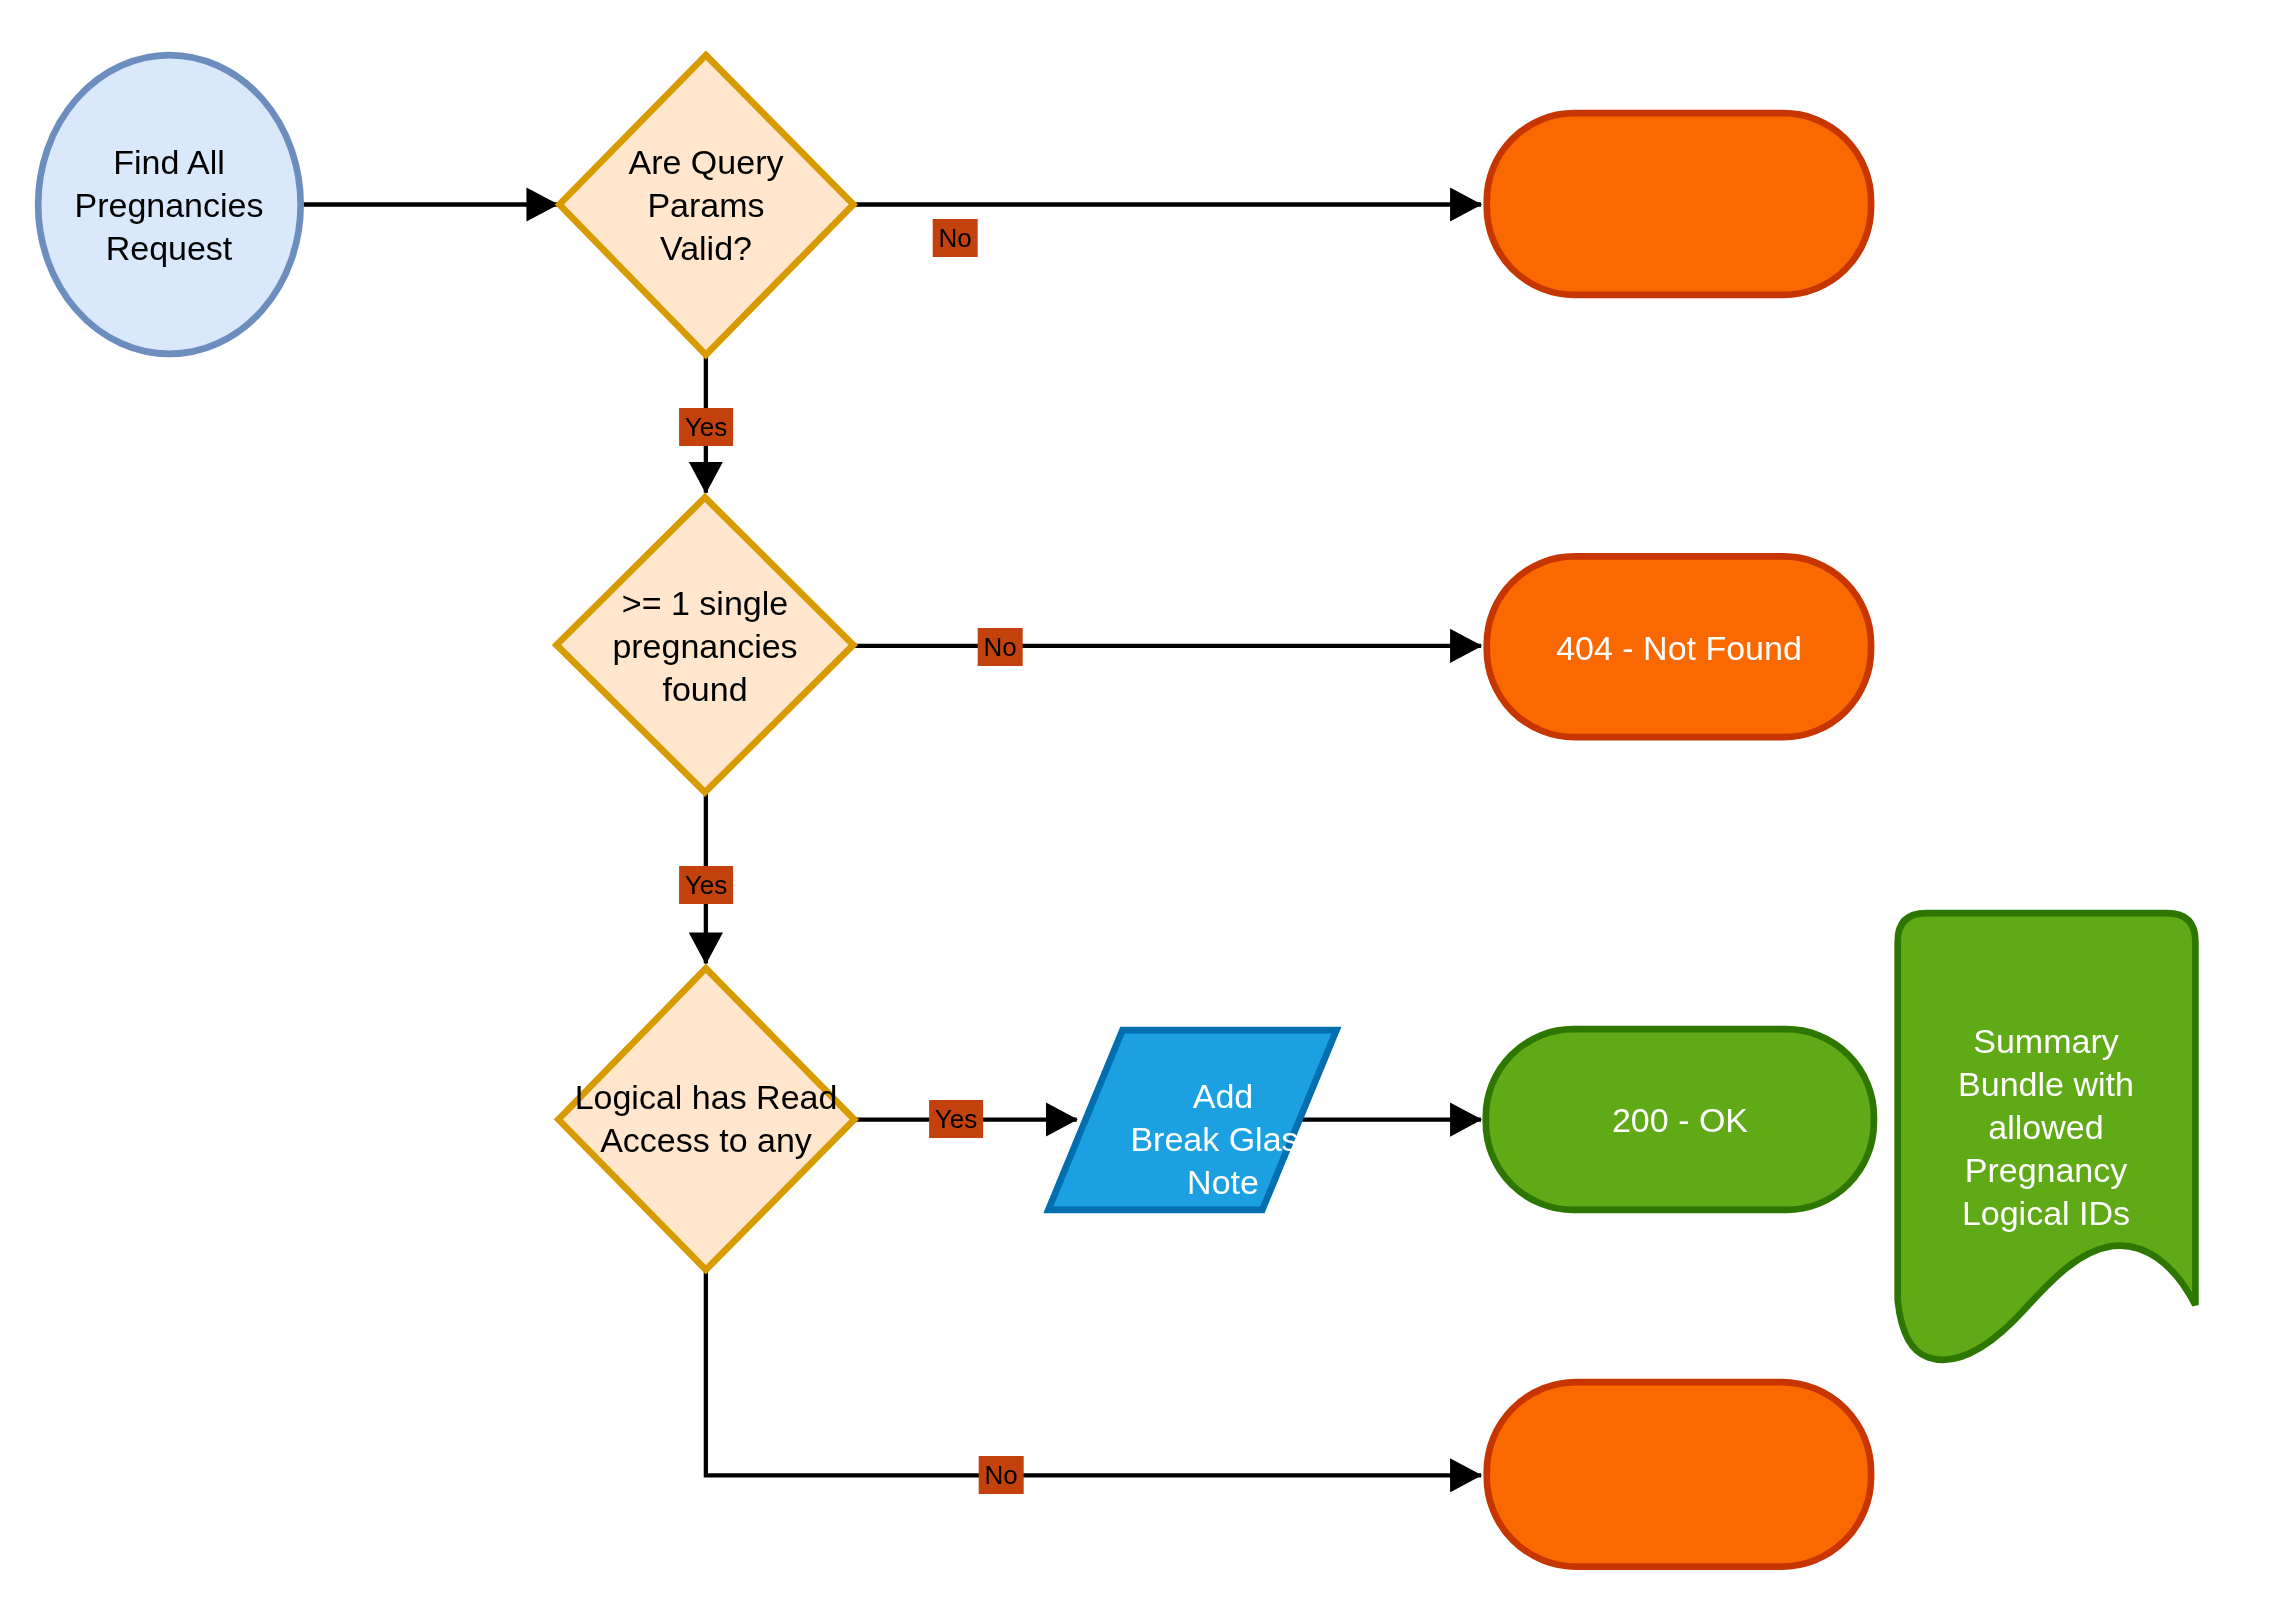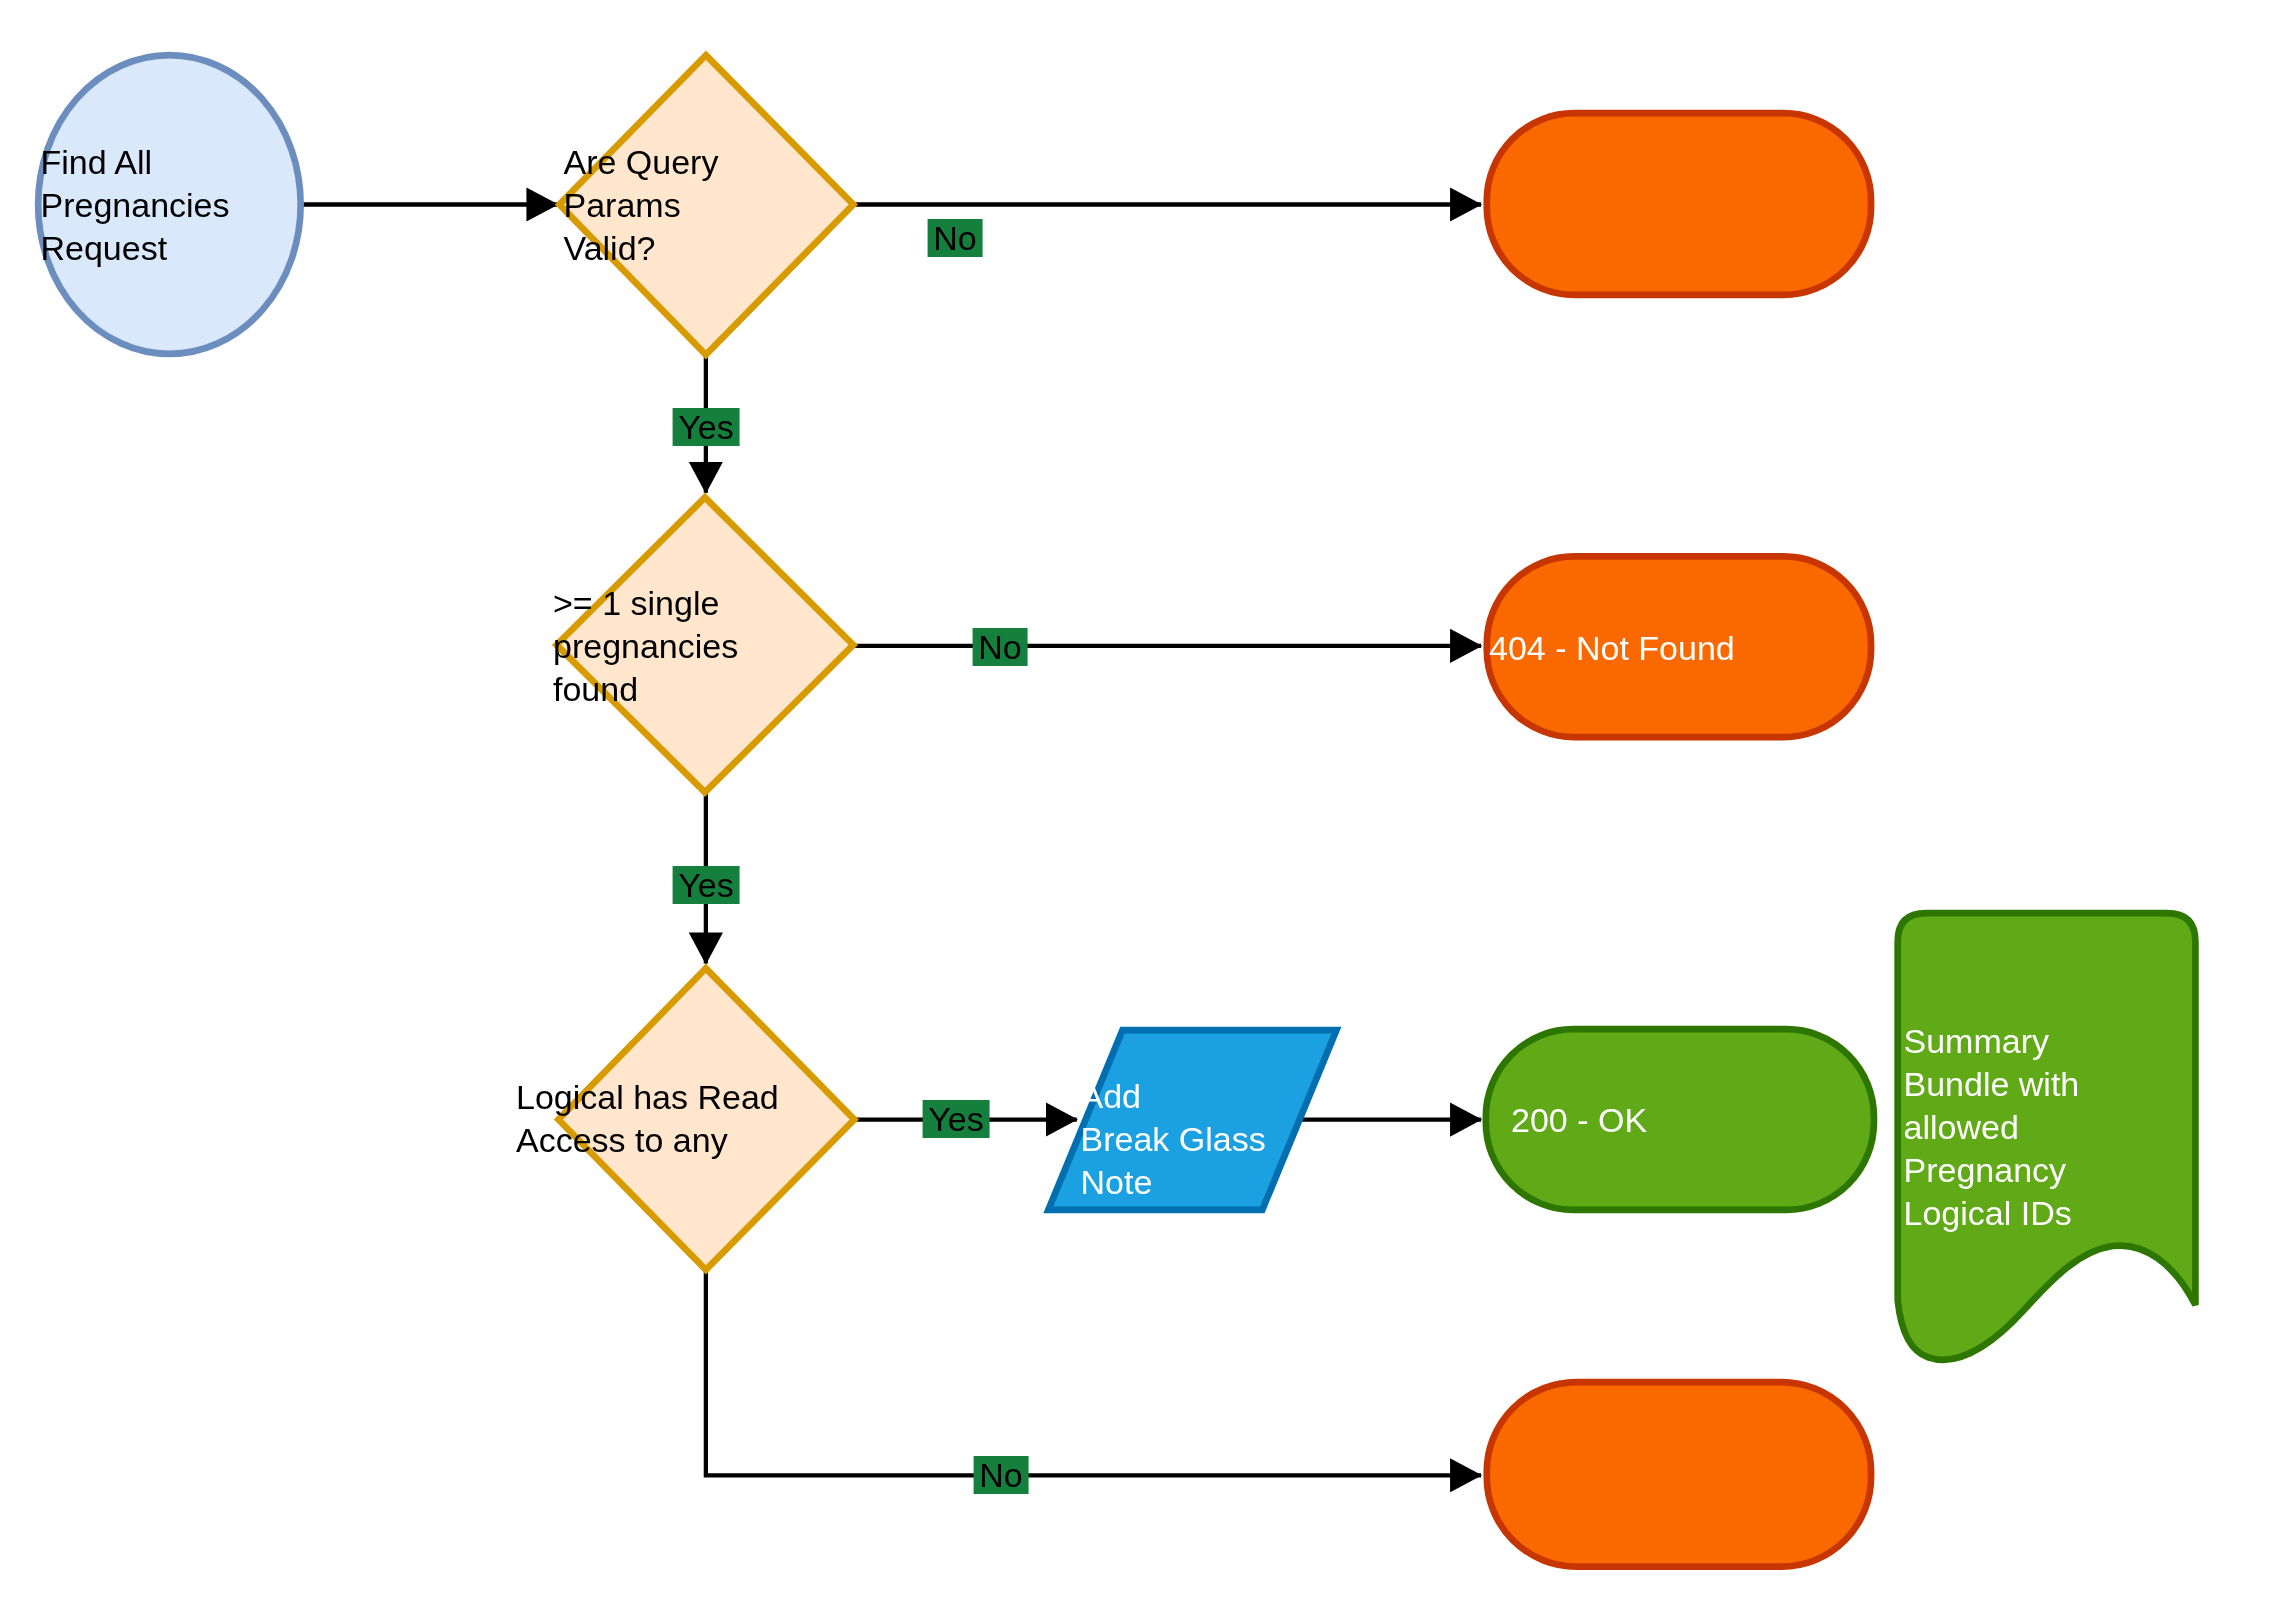--- a/index.html
+++ b/index.html
@@ -10,34 +10,34 @@
     background: #ffffff;
     font-family: "Liberation Sans", "DejaVu Sans", sans-serif;
     overflow: hidden;
   }
   #wires { position: absolute; left: 0; top: 0; width: 2283px; height: 1617px; }
   .edge { fill: none; stroke-width: 4.5px; }
   .shape { stroke-width: 7px; }
   .lbl {
     position: absolute;
     transform: translate(-50%, -50%);
-    text-align: left;
+    text-align: center;
     white-space: pre-line;
     font-size: 34px;
     line-height: 43px;
     color: #000000;
   }
   .lbl.light { color: #ffffff; }
   .edge-lbl {
     position: absolute;
     transform: translate(-50%, -50%);
-    font-size: 34px;
+    font-size: 26px;
     line-height: 38px;
     color: #000000;
-    background: #15803d;
+    background: #c2410c;
     padding: 0 5.7px;
     white-space: nowrap;
   }
 </style>
 </head>
 <body>
 
 <div id="canvas">
 
   <svg id="wires" xmlns="http://www.w3.org/2000/svg" width="2283" height="1617" viewBox="0 0 2400 1700">

